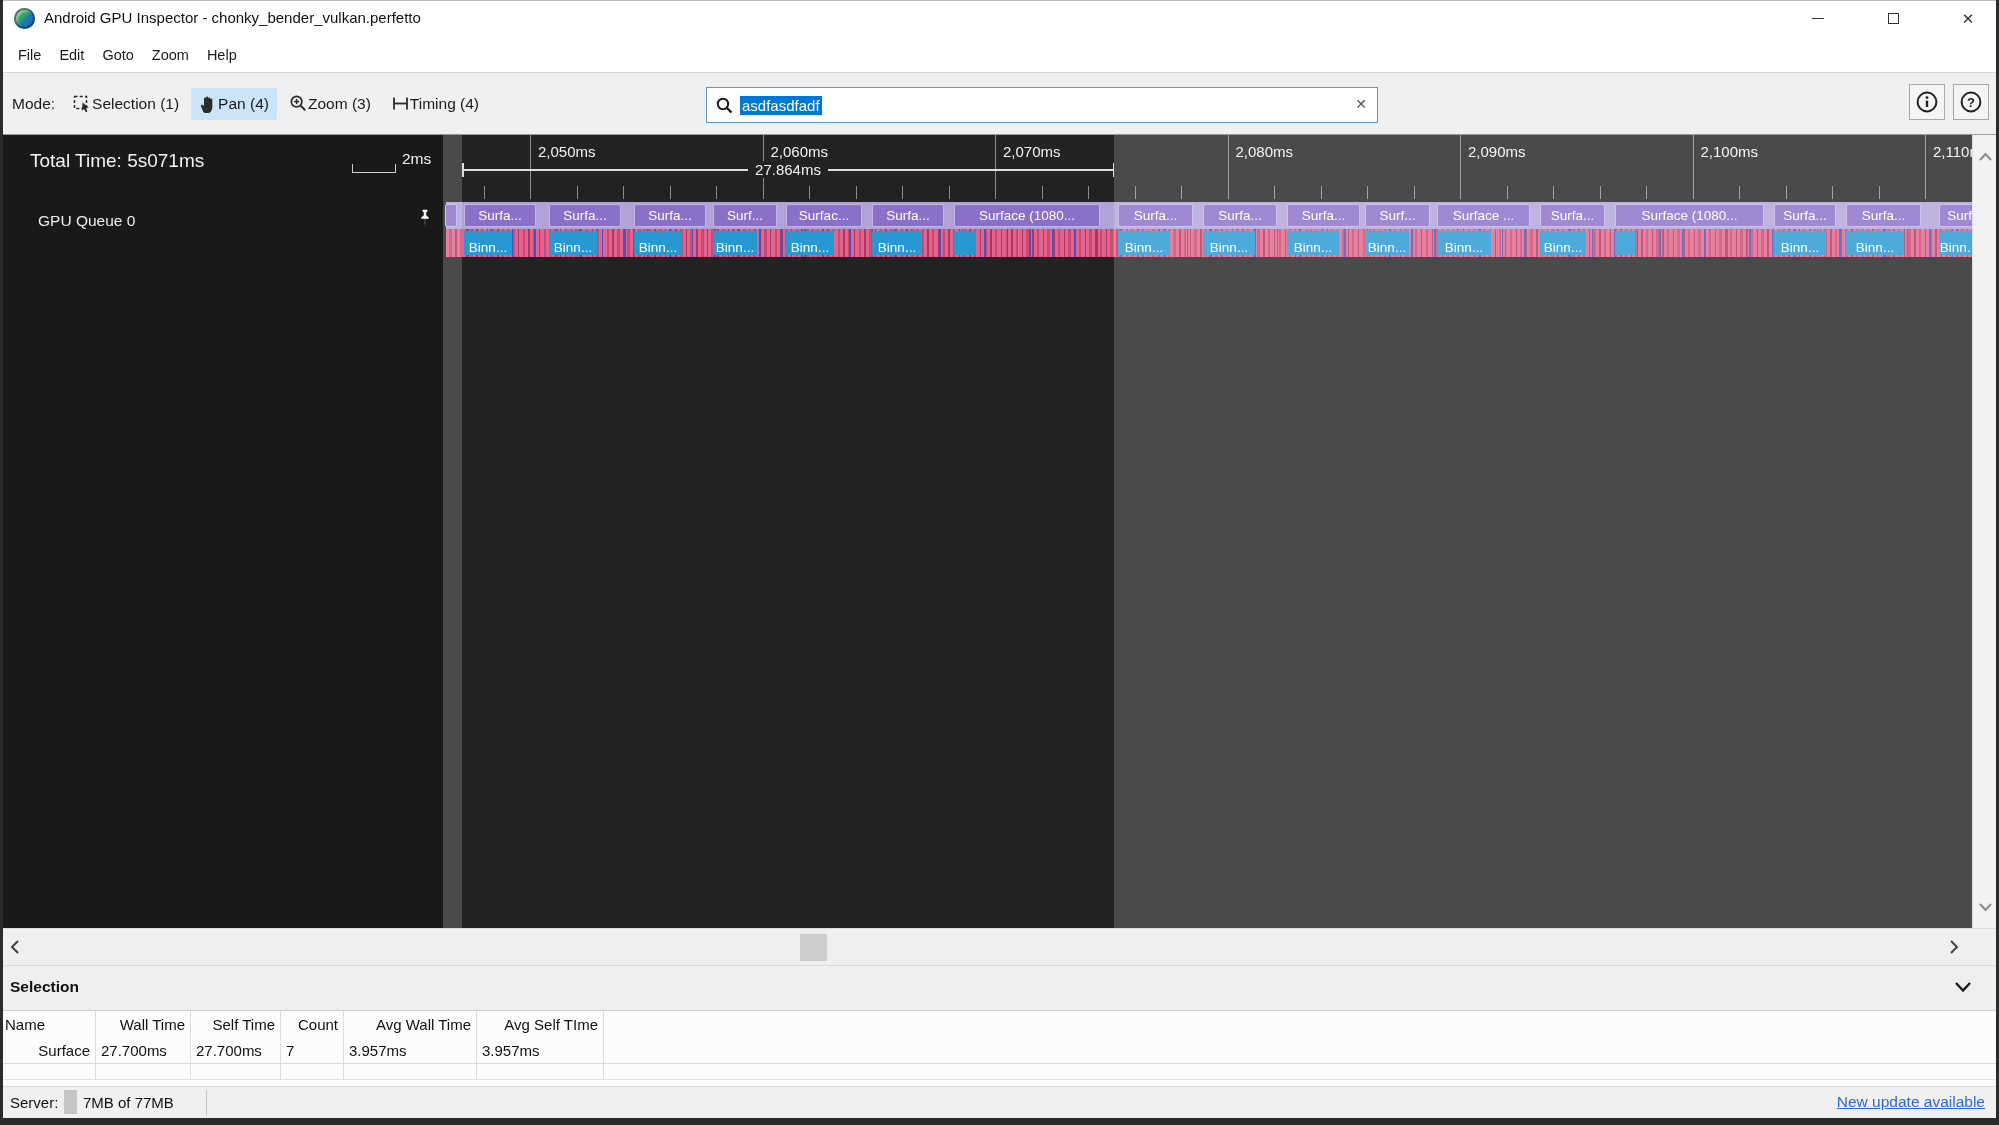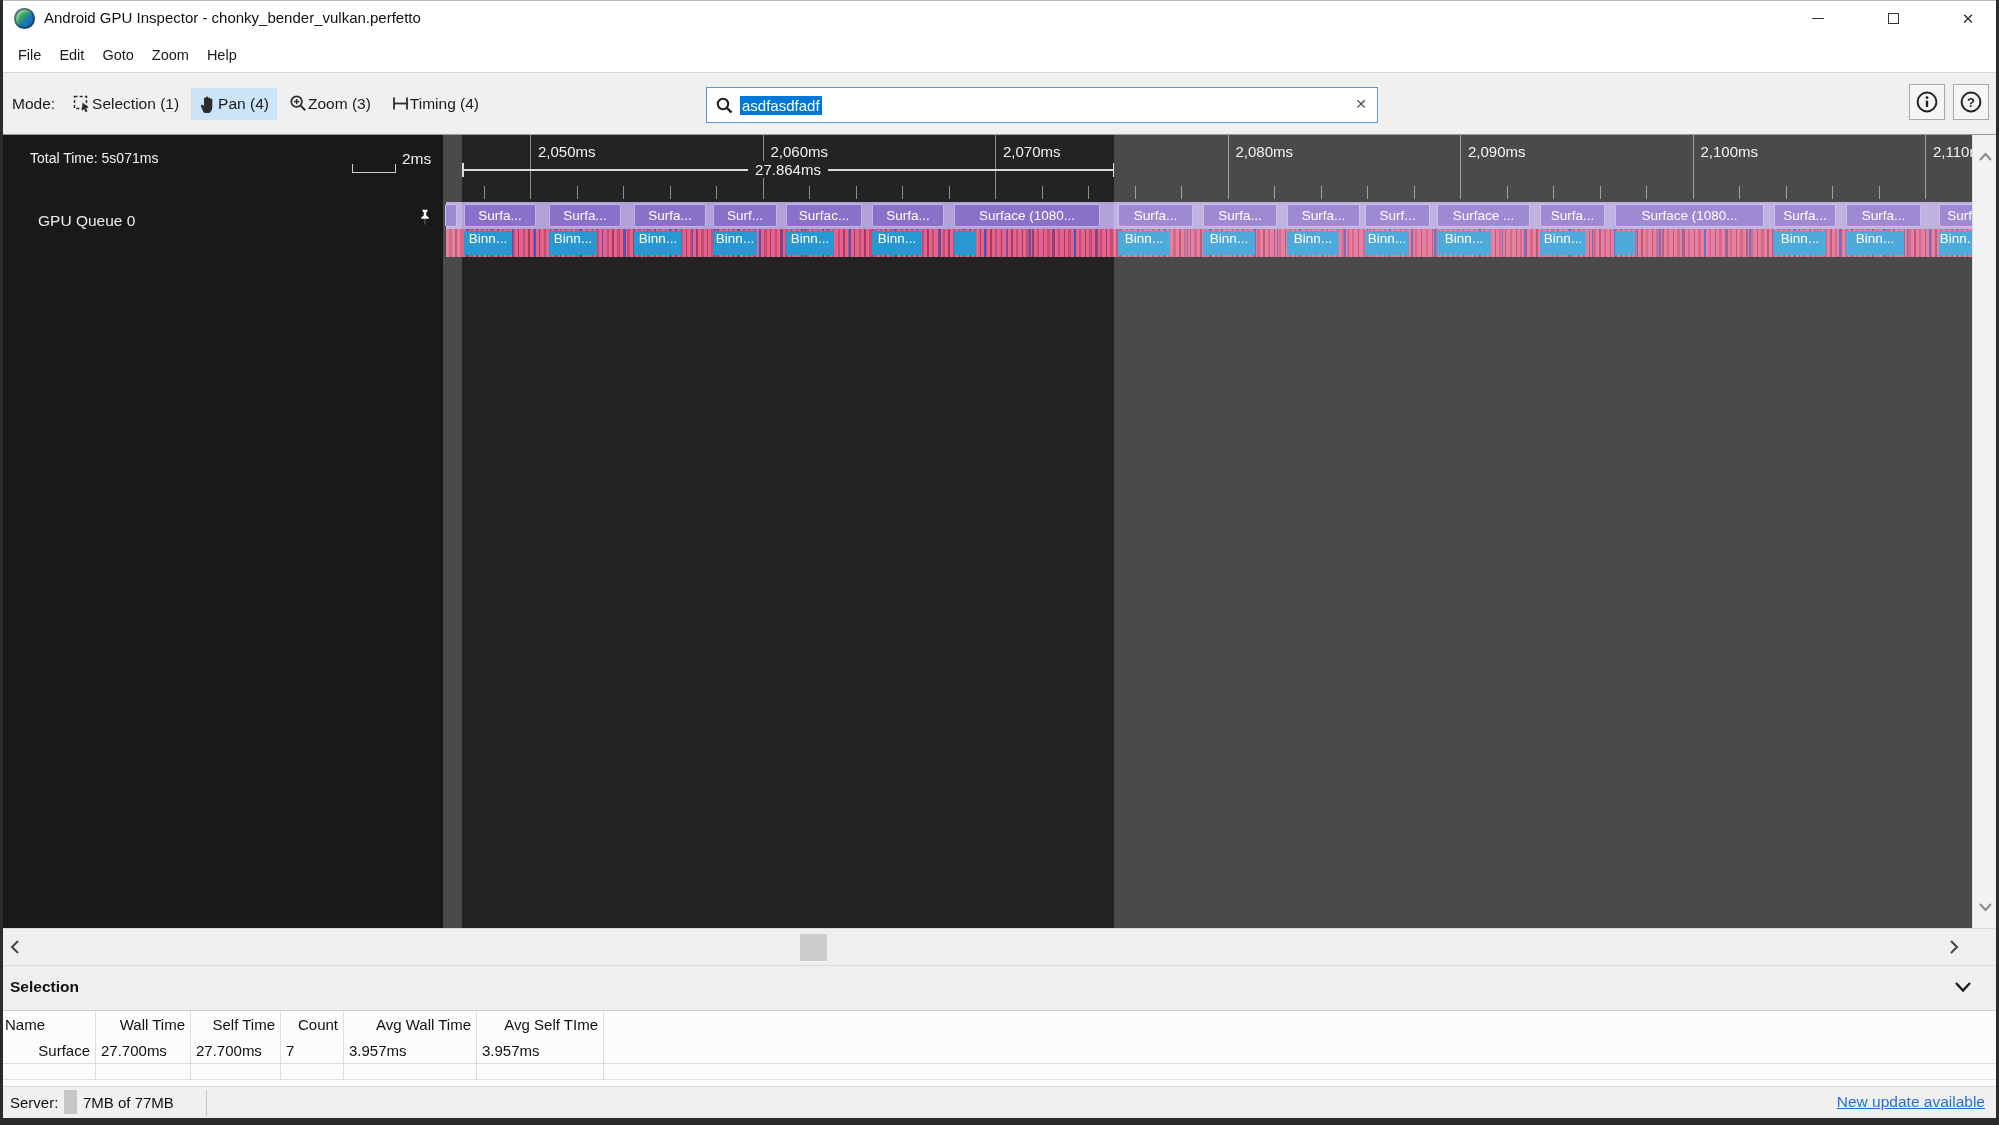--- a/index.html
+++ b/index.html
@@ -37,21 +37,21 @@
                border:1px solid #5b9bd5; display:flex; align-items:center; padding:0 8px; }
   .search-text { font-size:15px; color:#fff; background:#0078d7; padding:1px 2px; margin-left:6px; white-space:pre; }
   .search-clear { position:absolute; right:10px; top:8px; font-size:14px; color:#555; }
 
   .sq-btn { position:absolute; top:11px; width:36px; height:36px; background:#f5f5f5;
             border:1px solid #a8a8a8; display:flex; align-items:center; justify-content:center; }
 
   
   .main { position:absolute; left:0; top:135px; width:1999px; height:793px; background:#232323; overflow:hidden; }
   .left-panel { position:absolute; left:0; top:0; width:443px; height:793px; background:#191919; z-index:5; }
-  .total-time { position:absolute; left:30px; top:15px; font-size:14px; color:#f2f2f2; }
+  .total-time { position:absolute; left:30px; top:15px; font-size:19px; color:#f2f2f2; }
   .scale-bracket { position:absolute; left:352px; top:29px; width:44px; height:9px;
                    border-left:1.5px solid #cfcfcf; border-right:1.5px solid #cfcfcf; border-bottom:1.5px solid #cfcfcf; }
   .scale-label { position:absolute; left:402px; top:15px; font-size:15.5px; color:#f2f2f2; }
   .track-header-name { position:absolute; left:38px; top:77px; font-size:15.5px; color:#ededed; }
   .pin { position:absolute; left:415px; top:72px; }
 
   .timeline { position:absolute; left:443px; top:0; width:1529px; height:793px; overflow:hidden; background:#232323; }
   .tick-major { position:absolute; top:0; width:1px; height:64px; background:#8d8d8d; }
   .tick-minor { position:absolute; top:51px; width:1px; height:13px; background:#8d8d8d; }
   .tick-label { position:absolute; top:8px; font-size:15px; color:#f2f2f2; white-space:nowrap; }
@@ -62,21 +62,21 @@
 
   .band-surface { position:absolute; left:3px; right:0; top:67px; height:27px; background:#b1a3d8; }
   .band-binn { position:absolute; left:3px; right:0; top:94px; height:28px;
       background:
         repeating-linear-gradient(90deg, rgba(65,83,193,0) 0 21px, rgba(65,83,193,.95) 21px 22.5px),
         repeating-linear-gradient(90deg, #e2638d 0 3px, #cb4a71 3px 5.5px, #e2638d 5.5px 9px, #aa3a5c 9px 10.5px); }
   .surface-bar { position:absolute; top:69px; height:23px; background:#8a70c8; border:1.5px solid #c3b4e8;
                  border-radius:2px; overflow:hidden; display:flex; align-items:center; justify-content:center; }
   .surface-bar span, .binn-bar span { font-size:13.5px; color:#fff; white-space:nowrap; }
   .binn-bar { position:absolute; top:96px; height:24px; background:#2898d2; overflow:hidden;
-              display:flex; align-items:flex-start; justify-content:center; }
+              display:flex; align-items:flex-end; justify-content:center; }
   .dim { position:absolute; top:0; height:793px; background:rgba(255,255,255,.18); z-index:3; }
 
   .vscroll { position:absolute; left:1972px; top:0; width:25px; height:793px; background:#f2f2f2;
              border-left:1px solid #e0e0e0; z-index:6; }
   .vscroll svg { position:absolute; left:5px; }
 
   
   .hscroll { position:absolute; left:0; top:928px; width:1999px; height:37px; background:#efefef;
              border-top:1px solid #dadada; }
   .hthumb { position:absolute; left:800px; top:5px; width:27px; height:27px; background:#cdcdcd; }

